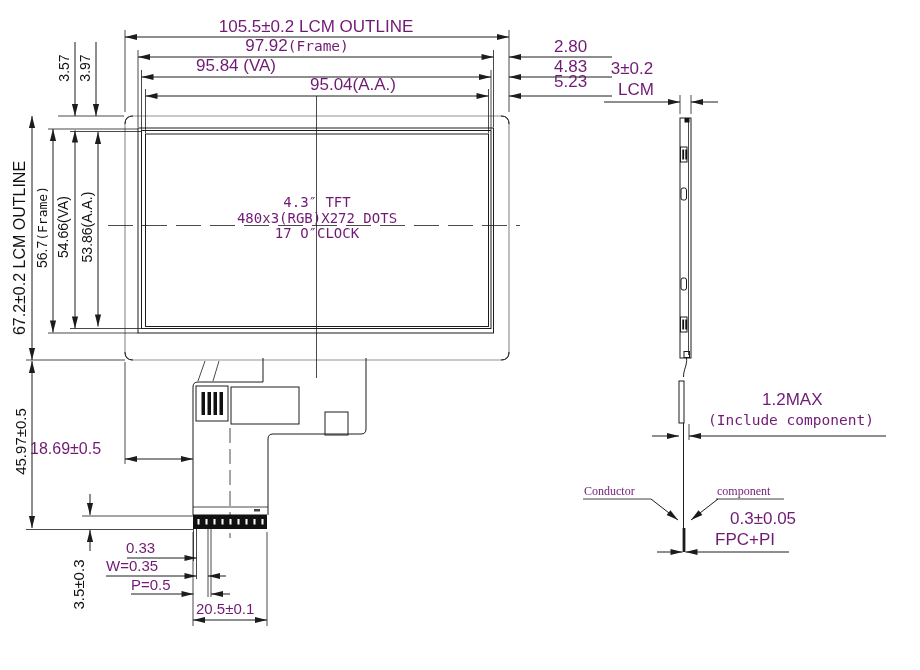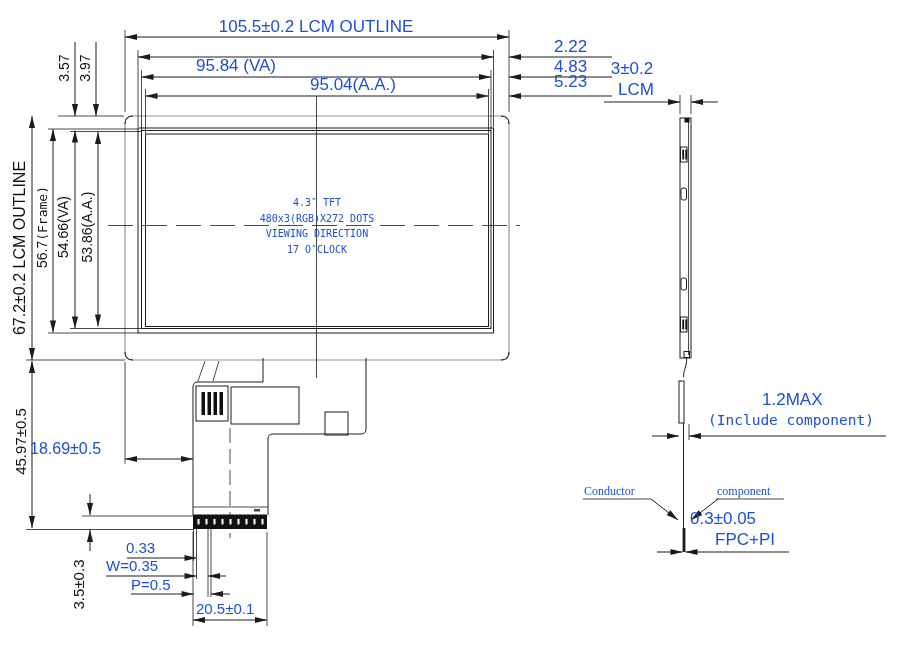--- a/index.html
+++ b/index.html
@@ -2,30 +2,30 @@
 <html><head>
 <meta charset="utf-8">
 <style>
   html,body{margin:0;padding:0;background:#fff;}
   #stage{position:relative;width:920px;height:670px;background:#fff;overflow:hidden;
          font-family:"Liberation Sans",sans-serif;color:#111;}
   svg{position:absolute;left:0;top:0;}
   .k{stroke:#1c1c1c;stroke-width:1;fill:none;}
   .k8{stroke:#1c1c1c;stroke-width:.8;fill:none;}
   .gray{stroke:#949494;stroke-width:1.2;fill:none;}
-  .t{position:absolute;white-space:nowrap;color:#1d4ed8;}
+  .t{position:absolute;white-space:nowrap;color:#701a75;}
   .vt{position:absolute;white-space:nowrap;color:#111;text-align:center;transform:rotate(-90deg);}
   .f17{font-size:17px;}
   .f16{font-size:16px;}
   .f15{font-size:15px;}
   .f14{font-size:14px;}
   .m15{font-family:"DejaVu Sans Mono",monospace;font-size:14.5px;}
   .m13{font-family:"DejaVu Sans Mono",monospace;font-size:13px;}
   .m12{font-family:Liberation Serif, serif;font-size:12px;}
-  .m11{font-family:"DejaVu Sans Mono",monospace;font-size:10px;}
+  .m11{font-family:"DejaVu Sans Mono",monospace;font-size:14px;}
   .mix{display:flex;justify-content:center;align-items:baseline;}
 </style>
 </head>
 <body>
 
 <div id="stage">
 
 <svg width="920" height="670" viewBox="0 0 920 670">
   <defs>
     <marker id="aE" markerUnits="userSpaceOnUse" markerWidth="14" markerHeight="9" refX="13" refY="4.5" orient="auto">
@@ -184,54 +184,57 @@
     <line x1="583" y1="499" x2="651" y2="499" stroke="#a0a0a0" stroke-width="2"></line>
     <line x1="716" y1="499" x2="784" y2="499" stroke="#a0a0a0" stroke-width="2"></line>
     <line x1="651" y1="499" x2="678" y2="520" class="k" marker-end="url(#aE)"></line>
     <line x1="718" y1="499" x2="691" y2="520" class="k" marker-end="url(#aE)"></line>
     <line x1="657" y1="552" x2="682.5" y2="552" class="k" marker-end="url(#aE)"></line>
     <line x1="685.5" y1="552" x2="789" y2="552" class="k" marker-start="url(#aS)"></line>
   </g>
 </svg>
 
 <div class="t f17" style="left:160px;top:17px;width:312px;text-align:center">105.5±0.2 LCM OUTLINE</div>
+<div class="t mix" style="left:197px;top:36px;width:200px">
+  <span class="f17">97.92</span>
+      <span class="m15">(Frame)</span>
+</div>
 <div class="t f17" style="left:196px;top:56px;width:200px;text-align:left">95.84 (VA)</div>
 <div class="t f17" style="left:196px;top:75px;width:200px;text-align:right">95.04(A.A.)</div>
 
-<div class="t f17" style="left:554px;top:37px">2.22</div>
+<div class="t f17" style="left:554px;top:37px">2.80</div>
 <div class="t f17" style="left:554px;top:57px">4.83</div>
 <div class="t f17" style="left:554px;top:72px">5.23</div>
 
 <div class="vt f16" style="left:-90px;top:239px;width:220px">67.2±0.2 LCM OUTLINE</div>
 <div class="vt mix" style="left:-13px;top:219px;width:110px">
   <span class="f14">56.7</span>
       <span class="m13">(Frame)</span>
 </div>
 <div class="vt f14" style="left:8px;top:219px;width:110px">54.66(VA)</div>
 <div class="vt f14" style="left:32px;top:219px;width:110px">53.86(A.A.)</div>
 <div class="vt f14" style="left:42px;top:60px;width:44px">3.57</div>
 <div class="vt f14" style="left:63px;top:60px;width:44px">3.97</div>
 
 <div class="t m11" style="left:236px;top:195px;width:162px;text-align:center;line-height:15.5px">
   <div>4.3″ TFT</div>
   <div>480x3(RGB)X272 DOTS</div>
-  <div>VIEWING DIRECTION</div>
   <div>17 O″CLOCK</div>
 </div>
 
 <div class="vt f15" style="left:-26px;top:433px;width:92px">45.97±0.5</div>
 <div class="t f16" style="left:30px;top:440px">18.69±0.5</div>
 <div class="t f15" style="left:126px;top:539px">0.33</div>
 <div class="t f15" style="left:106px;top:557px">W=0.35</div>
 <div class="t f15" style="left:131px;top:576px">P=0.5</div>
 <div class="t f15" style="left:196px;top:600px">20.5±0.1</div>
 <div class="vt f15" style="left:44px;top:576px;width:68px">3.5±0.3</div>
 
 <div class="t f17" style="left:604px;top:59px;width:56px;text-align:center">3±0.2</div>
 <div class="t f17" style="left:604px;top:80px;width:50px;text-align:right">LCM</div>
 <div class="t f17" style="left:762px;top:390px">1.2MAX</div>
 <div class="t m15" style="left:708px;top:412px">(Include component)</div>
 <div class="t m12" style="left:584px;top:484px">Conductor</div>
 <div class="t m12" style="left:717px;top:484px">component</div>
-<div class="t f17" style="left:690px;top:509px">0.3±0.05</div>
+<div class="t f17" style="left:730px;top:509px">0.3±0.05</div>
 <div class="t f17" style="left:715px;top:530px">FPC+PI</div>
 
 </div>
 
 </body></html>

